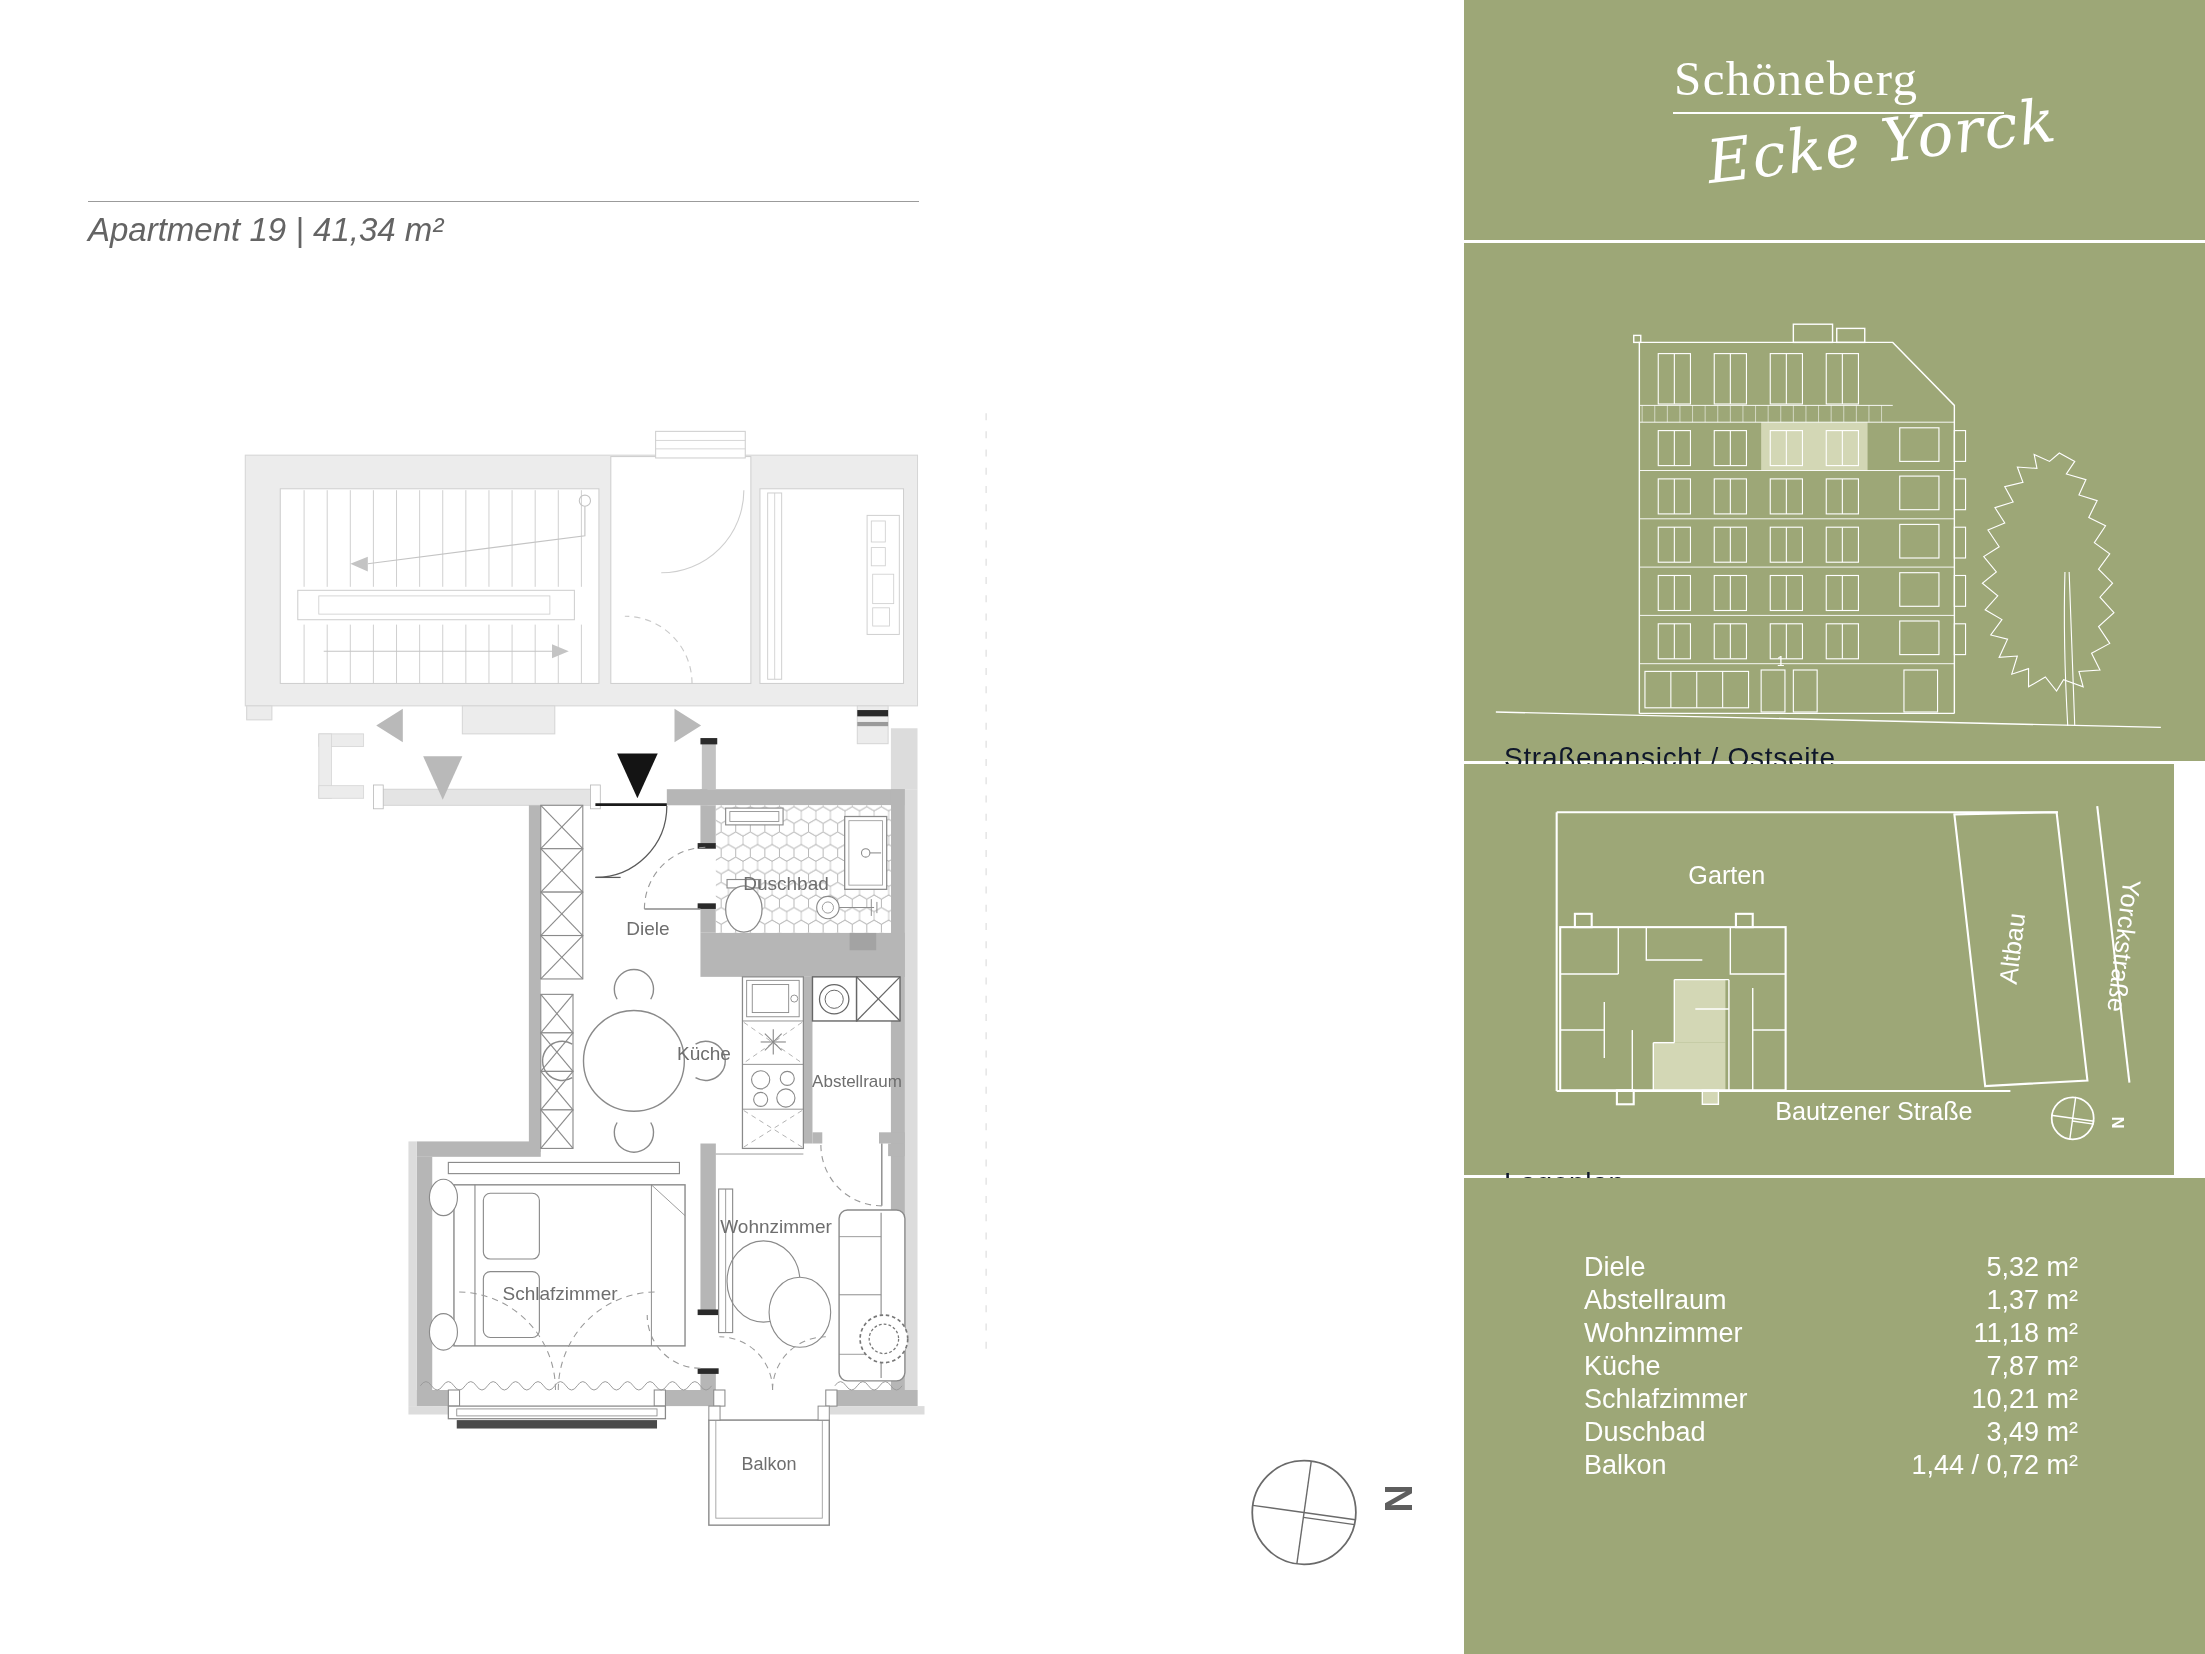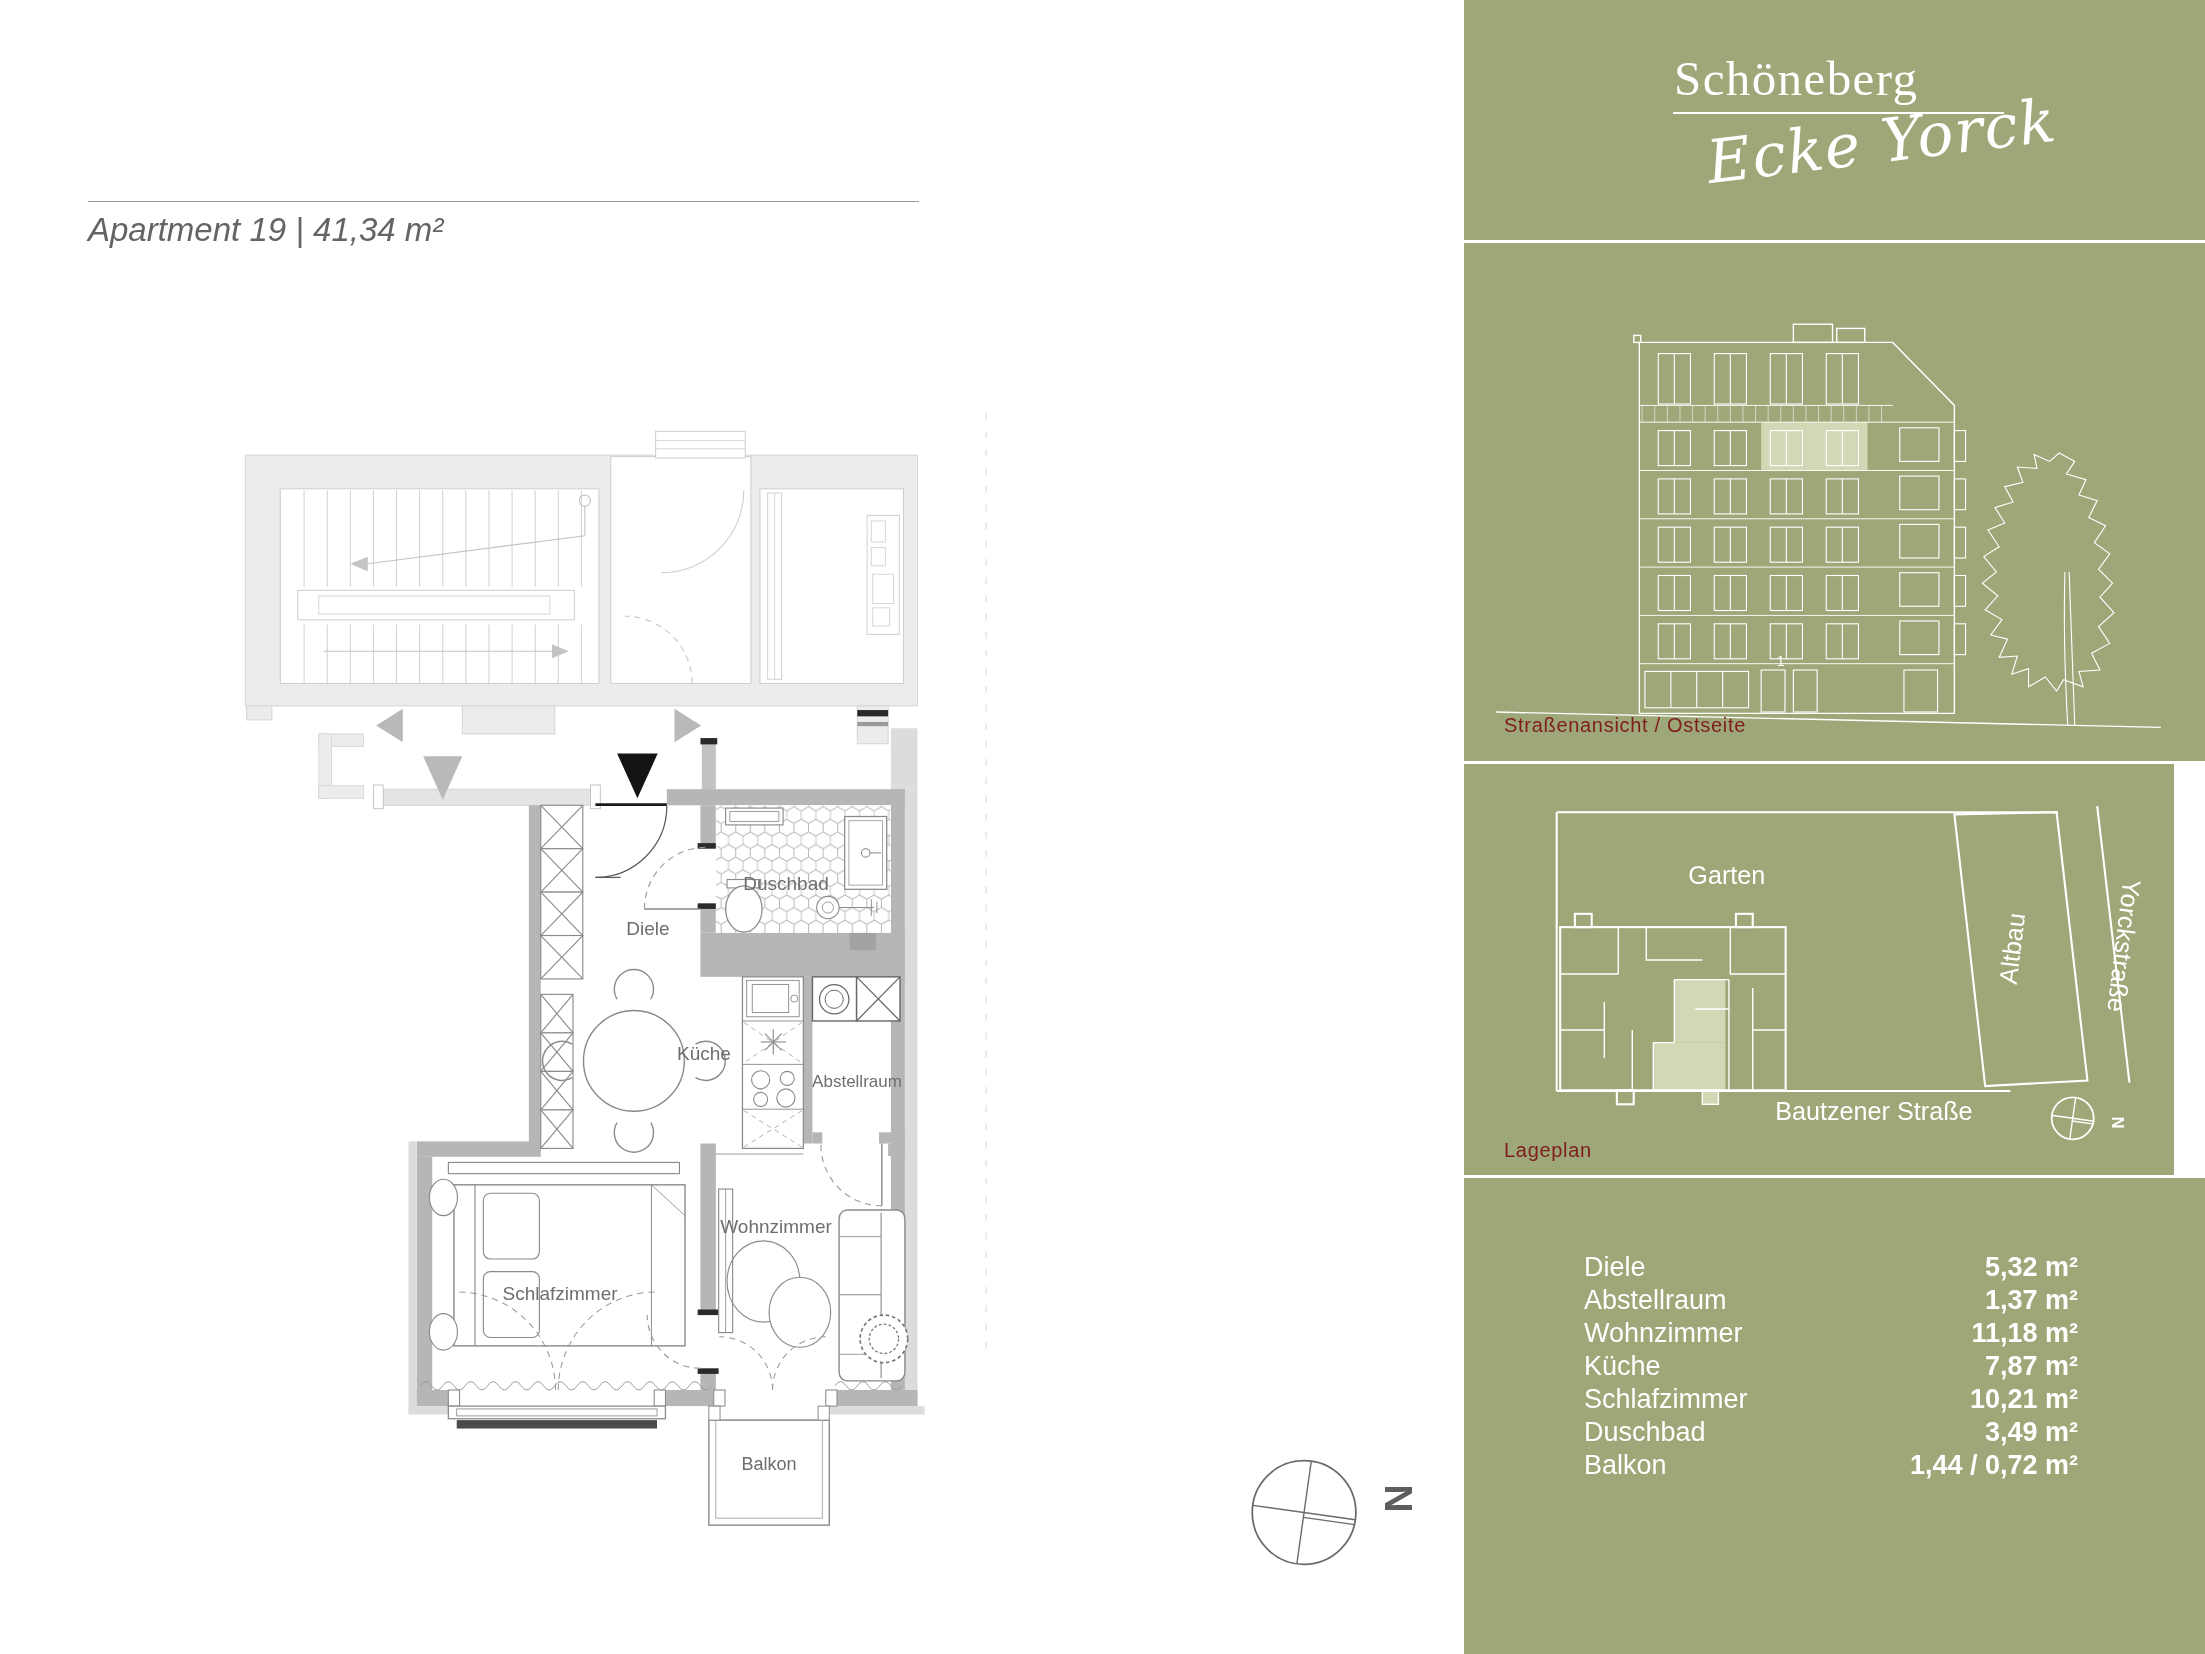--- a/index.html
+++ b/index.html
@@ -1,25 +1,25 @@
 <!DOCTYPE html>
 <html style="font-size:11.2px"><head>
 <meta charset="utf-8">
 <style>
   html,body{margin:0;padding:0;background:#ffffff;}
   #stage{position:relative;width:2205px;height:1654px;background:#ffffff;overflow:hidden;
          font-family:"Liberation Sans",sans-serif;}
   .abs{position:absolute;}
   .room-label{color:#6e6e6e;white-space:nowrap;transform:translate(-50%,-50%);}
-  .caption{color:#7f1d1d;font-size:20px;letter-spacing:0.7px;}
+  .caption{color:#0f172a;font-size:28px;letter-spacing:0.7px;margin-top:28px;}
   .green-section{background:#9da777;}
   .area-row{display:flex;justify-content:space-between;height:33px;line-height:33px;
             color:#ffffff;font-size:27px;}
   .area-label{white-space:nowrap;}
-  .area-value{white-space:nowrap;text-align:center;font-weight:bold;}
+  .area-value{white-space:nowrap;text-align:center;}
   #logo-line1{font-family:"Liberation Serif",serif;color:#fff;font-size:49px;letter-spacing:1.4px;}
   #logo-line2{font-family:"DejaVu Serif",serif;font-style:italic;color:#fff;font-size:60px;
               transform:rotate(-7deg);letter-spacing:1.4px;}
   #page-title{color:#646464;font-size:55px;font-weight:400;letter-spacing:0.7px;}
   #page-subtitle{color:#646464;font-size:33px;font-style:italic;}
   svg text{font-family:"Liberation Sans",sans-serif;}
 </style>
 </head>
 <body>
 

